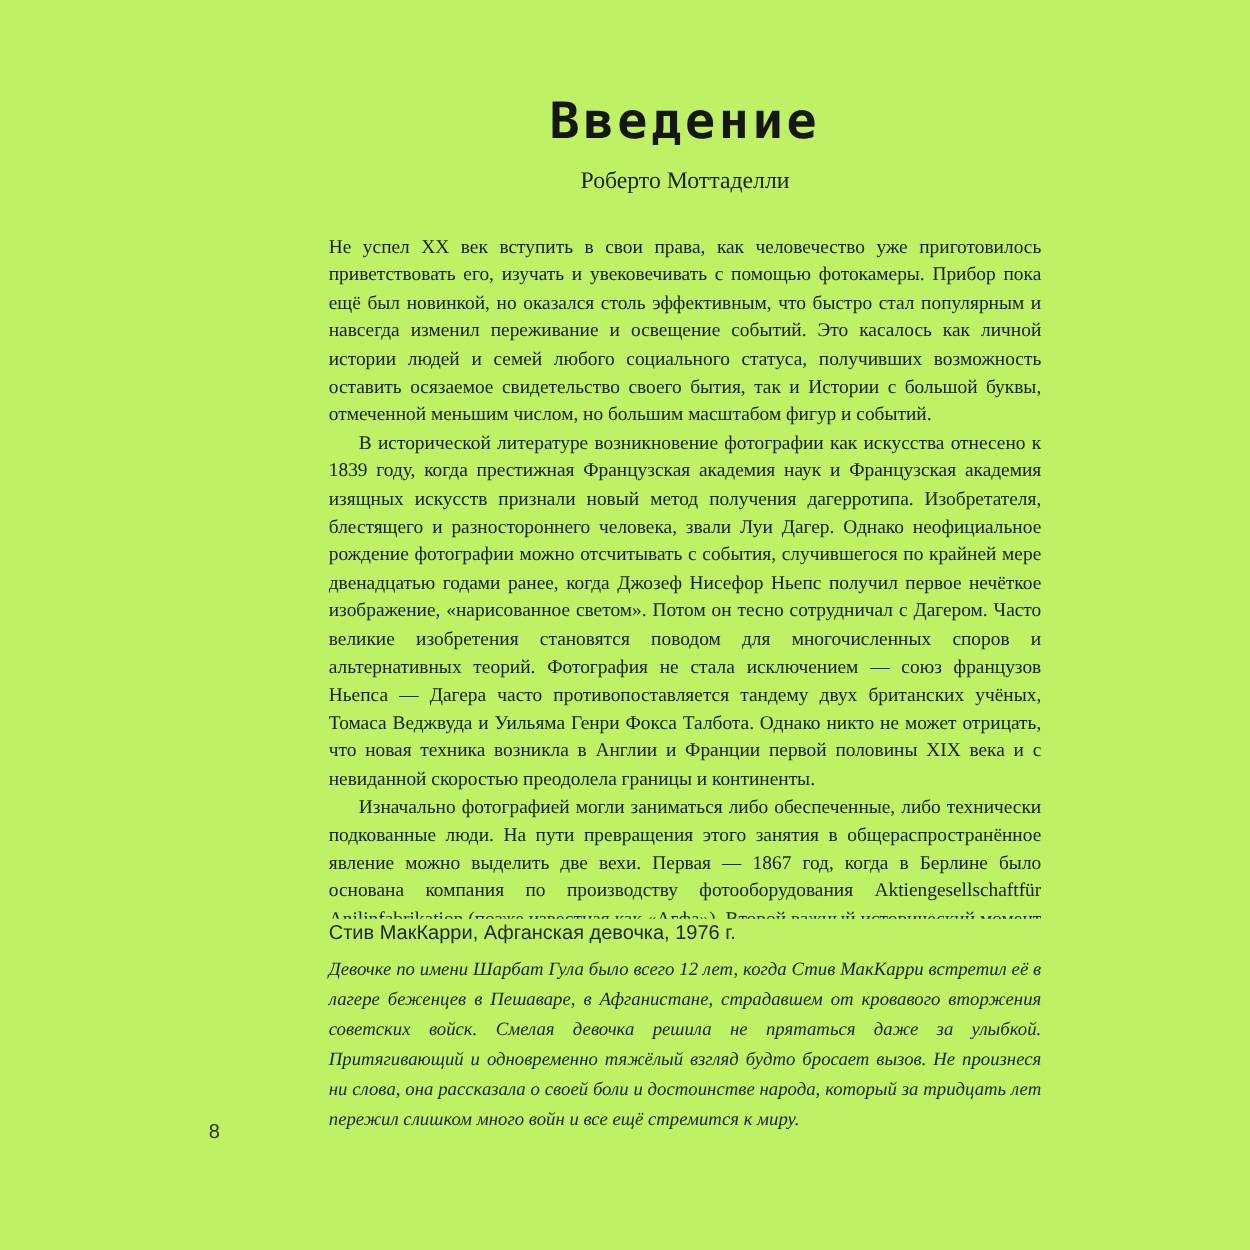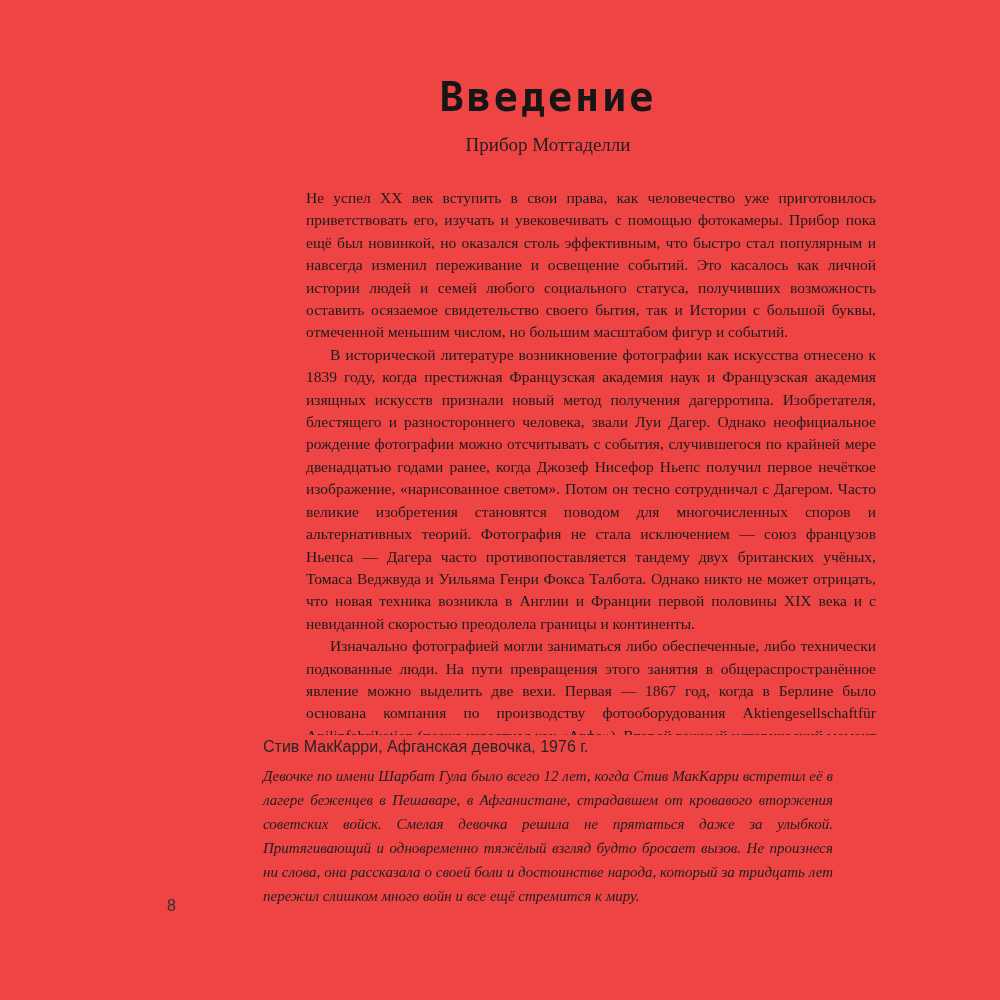--- a/index.html
+++ b/index.html
@@ -1,21 +1,21 @@
 <!DOCTYPE html>
 <html lang="ru"><head>
 <meta charset="utf-8">
 <style>
   * { margin: 0; padding: 0; box-sizing: border-box; }
   html, body { background: #ffffff; }
   .page {
     position: relative;
     width: 1000px;
     height: 1000px;
-    background: #ef4444;
+    background: #bef264;
     overflow: hidden;
     color: #1b1b1b;
   }
   .content {
     position: absolute;
     left: 263px;
     top: 0;
     width: 570px;
     height: 1000px;
   }
@@ -46,21 +46,20 @@
     top: 187px;
     left: 0;
     width: 570px;
     max-height: 548px;
     overflow: hidden;
     font-family: "Liberation Serif", serif;
     font-size: 15.5px;
     line-height: 22.4px;
     text-align: justify;
     color: #1b1b1b;
-    margin-left: 43px;
   }
   .body-text p { margin: 0; text-indent: 24px; }
   .body-text p:first-child { text-indent: 0; }
   .caption {
     position: absolute;
     top: 738px;
     left: 0;
     width: 570px;
   }
   .caption-title {
@@ -87,21 +86,21 @@
   }
 </style>
 </head>
 <body>
 
 <div class="page">
   <div class="content">
 
     <h1 class="chapter-title">Введение</h1>
 
-    <div class="author">Прибор Моттаделли</div>
+    <div class="author">Роберто Моттаделли</div>
 
     <div class="body-text">
       <p>Не успел XX век вступить в свои права, как человечество уже приготовилось приветствовать его, изучать и увековечивать с помощью фотокамеры. Прибор пока ещё был новинкой, но оказался столь эффективным, что быстро стал популярным и навсегда изменил переживание и освещение событий. Это касалось как личной истории людей и семей любого социального статуса, получивших возможность оставить осязаемое свидетельство своего бытия, так и Истории с большой буквы, отмеченной меньшим числом, но большим масштабом фигур и событий.</p>
       <p>В исторической литературе возникновение фотографии как искусства отнесено к 1839 году, когда престижная Французская академия наук и Французская академия изящных искусств признали новый метод получения дагерротипа. Изобретателя, блестящего и разностороннего человека, звали Луи Дагер. Однако неофициальное рождение фотографии можно отсчитывать с события, случившегося по крайней мере двенадцатью годами ранее, когда Джозеф Нисефор Ньепс получил первое нечёткое изображение, «нарисованное светом». Потом он тесно сотрудничал с Дагером. Часто великие изобретения становятся поводом для многочисленных споров и альтернативных теорий. Фотография не стала исключением — союз французов Ньепса — Дагера часто противопоставляется тандему двух британских учёных, Томаса Веджвуда и Уильяма Генри Фокса Талбота. Однако никто не может отрицать, что новая техника возникла в Англии и Франции первой половины XIX века и с невиданной скоростью преодолела границы и континенты.</p>
       <p>Изначально фотографией могли заниматься либо обеспеченные, либо технически подкованные люди. На пути превращения этого занятия в общераспространённое явление можно выделить две вехи. Первая — 1867 год, когда в Берлине было основана компания по производству фотооборудования Aktiengesellschaftfür Anilinfabrikation (позже известная как «Агфа»). Второй важный исторический момент наступил в 1888 году, когда только что созданная компания</p>
     </div>
 
     <div class="caption">
       <div class="caption-title">Стив МакКарри, Афганская девочка, 1976 г.</div>
       <div class="caption-text">Девочке по имени Шарбат Гула было всего 12 лет, когда Стив МакКарри встретил её в лагере беженцев в Пешаваре, в Афганистане, страдавшем от кровавого вторжения советских войск. Смелая девочка решила не прятаться даже за улыбкой. Притягивающий и одновременно тяжёлый взгляд будто бросает вызов. Не произнеся ни слова, она рассказала о своей боли и достоинстве народа, который за тридцать лет пережил слишком много войн и все ещё стремится к миру.</div>

